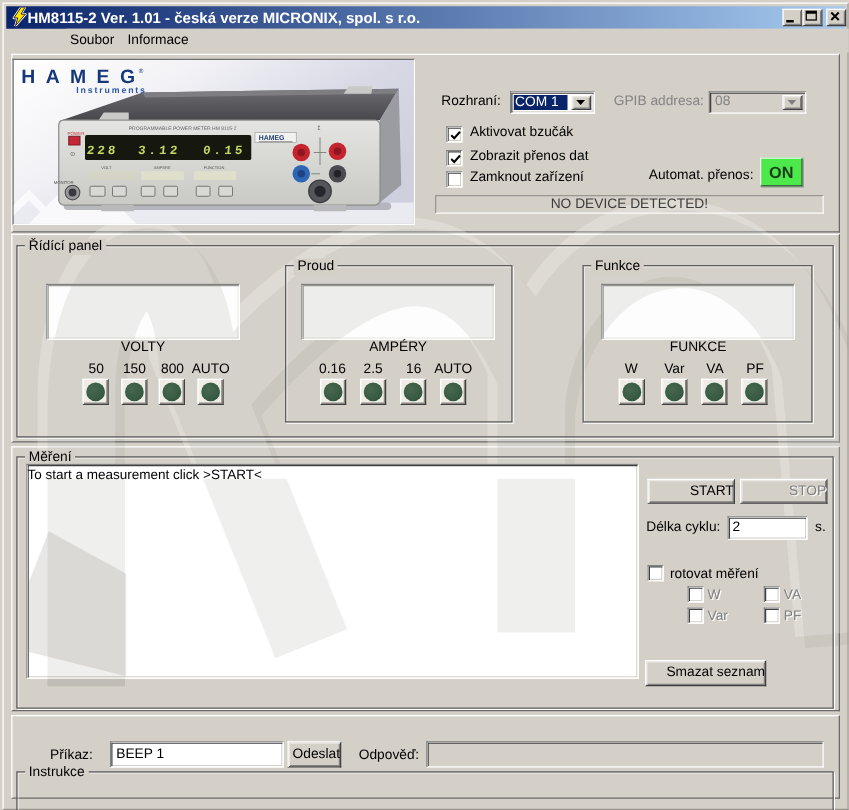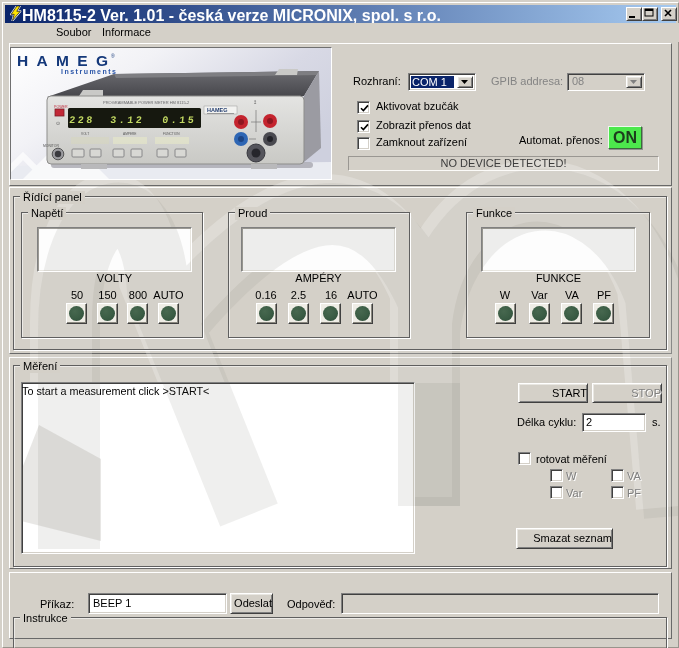--- a/index.html
+++ b/index.html
@@ -6,21 +6,21 @@
   body{width:679px;height:648px;overflow:hidden;font-family:"Liberation Sans",sans-serif;font-size:11px;color:#000;}
   #win{position:relative;width:679px;height:648px;background:#d4d0c8;
        border-top:1px solid #d4d0c8;border-left:1px solid #d4d0c8;
        box-sizing:border-box;}
   .abs{position:absolute;}
   
   #frame1{left:0;top:0;width:679px;height:648px;border:1px solid;border-color:#d4d0c8 #c2beb6 #c2beb6 #d4d0c8;box-sizing:border-box;}
   #frame2{left:1px;top:1px;width:677px;height:646px;border:1px solid;border-color:#fff #98948c #98948c #fff;box-sizing:border-box;}
   
   #title{left:4px;top:4px;width:671px;height:18px;background:linear-gradient(to right,#0a246a,#a6caf0);}
-  #title .txt{position:absolute;left:17px;top:2px;color:#fff;font-weight:bold;font-size:16px;letter-spacing:0px;}
+  #title .txt{position:absolute;left:17px;top:2px;color:#fff;font-weight:bold;font-size:12px;letter-spacing:0px;}
   .tbtn{position:absolute;top:2px;width:16px;height:14px;background:#d4d0c8;border:1px solid;border-color:#fff #404040 #404040 #fff;box-shadow:inset 1px 1px 0 #d4d0c8, inset -1px -1px 0 #808080;box-sizing:border-box;}
   
   #menu{left:4px;top:22px;width:671px;height:19px;background:#d4d0c8;margin-left:48px;}
   #menu span{position:absolute;top:3px;}
   
   .panel{background:#d4d0c8;border:1px solid;border-color:#fff #696969 #696969 #fff;box-sizing:border-box;z-index:1;}
   #win > .abs, #win > span.abs{z-index:2;}
   #win > .panel{z-index:1;}
   #win > svg#wmA{z-index:1;} #win > svg#wmB{z-index:3;}
   
@@ -198,32 +198,29 @@
   <div class="abs cb" style="left:356px;top:119px">
       <svg width="9" height="9" viewBox="0 0 9 9">
         <path d="M1,4.2 L3.4,6.6 L8,1.4" stroke="#000" stroke-width="1.6" fill="none"></path>
       </svg>
     </div>
   <span class="abs" style="left:375px;top:118px">Zobrazit přenos dat</span>
   <div class="abs cb" style="left:356px;top:136px"></div>
   <span class="abs" style="left:375px;top:135px">Zamknout zařízení</span>
   <span class="abs" style="left:518px;top:133px">Automat. přenos:</span>
   <div class="abs" style="left:607px;top:125px;width:34px;height:23px;background:#4ce84c;border:1px solid;border-color:#eefaee #3c693c #3c693c #eefaee;box-shadow:1px 1px 0 #909090;box-sizing:border-box;text-align:center;">
-    <b style="font-size:16px;color:#1d3b1d;line-height:21px;">ON</b>
+    <b style="font-size:13px;color:#1d3b1d;line-height:21px;">ON</b>
   </div>
   <div class="abs" style="left:347px;top:155px;width:311px;height:15px;border:1px solid;border-color:#9a9792 #fcfbf9 #fcfbf9 #9a9792;box-sizing:border-box;text-align:center;color:#3c3c3c;line-height:13px;">NO DEVICE DETECTED!</div>
 
   <div class="abs panel" style="left:8px;top:186px;width:663px;height:167px"></div>
   <div class="abs grp" style="left:12px;top:195px;width:654px;height:154px">
       <span class="lbl">Řídící panel</span>
     </div>
 
-  <div class="abs grp" style="left:20px;top:211px;width:182px;height:126px">
-      <span class="lbl">Napětí</span>
-    </div>
   <div class="abs dspl" style="left:36px;top:226px;width:155px;height:45px"></div>
   <div class="abs ctr" style="left:76px;top:271px;width:75px">VOLTY</div>
   <div class="abs ctr" style="left:61px;top:288px;width:30px">50</div>
   <div class="abs ctr" style="left:91px;top:288px;width:31px">150</div>
   <div class="abs ctr" style="left:122px;top:288px;width:30px">800</div>
   <div class="abs ctr" style="left:151px;top:288px;width:33px">AUTO</div>
   <div class="abs gbtn" style="left:65px;top:302px">
       <i></i>
     </div>
   <div class="abs gbtn" style="left:96px;top:302px">
@@ -277,21 +274,21 @@
       <i></i>
     </div>
   <div class="abs gbtn" style="left:592px;top:302px">
       <i></i>
     </div>
 
   <div class="abs panel" style="left:8px;top:356px;width:663px;height:212px"></div>
   <div class="abs grp" style="left:12px;top:364px;width:654px;height:202px">
       <span class="lbl">Měření</span>
     </div>
-  <div class="abs sunk" style="left:20px;top:381px;width:394px;height:172px">
+  <div class="abs sunk" style="left:20px;top:370px;width:490px;height:172px">
     <span class="abs" style="left:0px;top:2px;font-size:10.8px">To start a measurement click &gt;START&lt;</span>
   </div>
   <div class="abs btn" style="left:517px;top:382px;width:70px;height:20px;line-height:18px;">START</div>
   <div class="abs btn disd" style="left:591px;top:382px;width:70px;height:20px;line-height:18px;">STOP</div>
   <span class="abs" style="left:516px;top:415px">Délka cyklu:</span>
   <div class="abs sunk" style="left:581px;top:412px;width:64px;height:19px">
       <span class="abs" style="left:3px;top:2px">2</span>
     </div>
   <span class="abs" style="left:651px;top:415px">s.</span>
   <div class="abs cb" style="left:517px;top:451px"></div>

